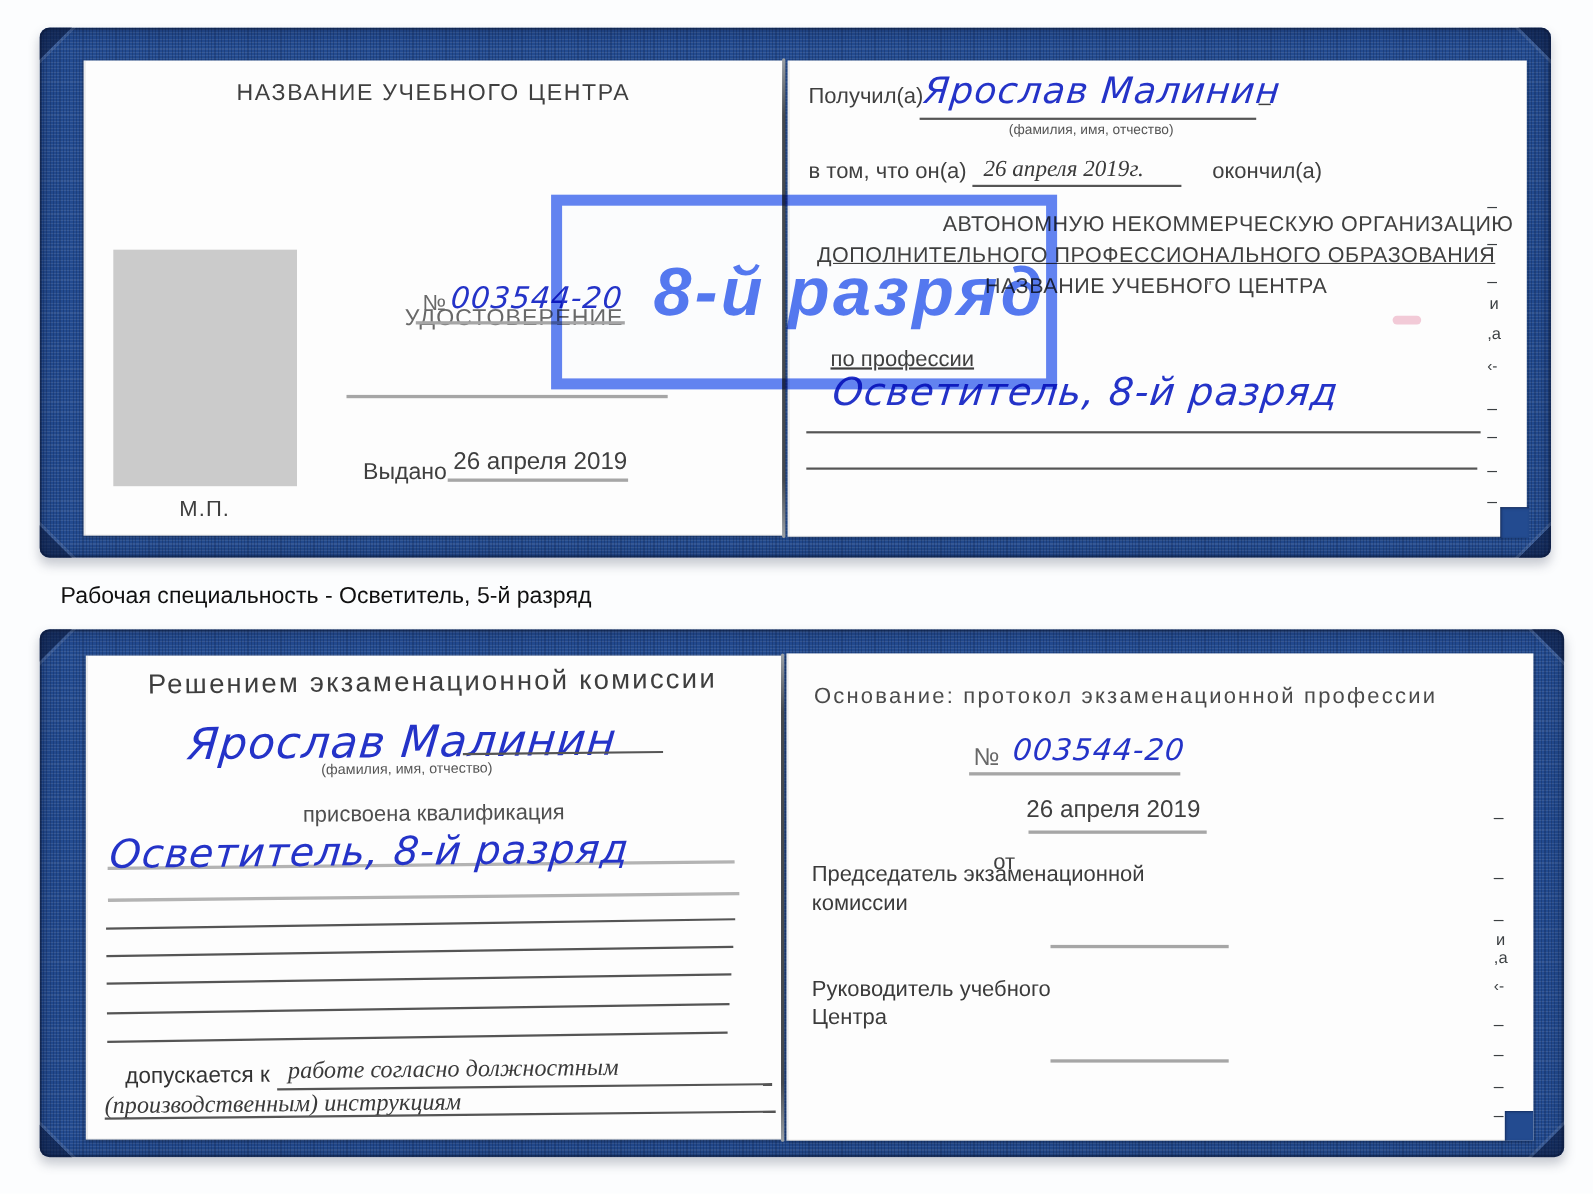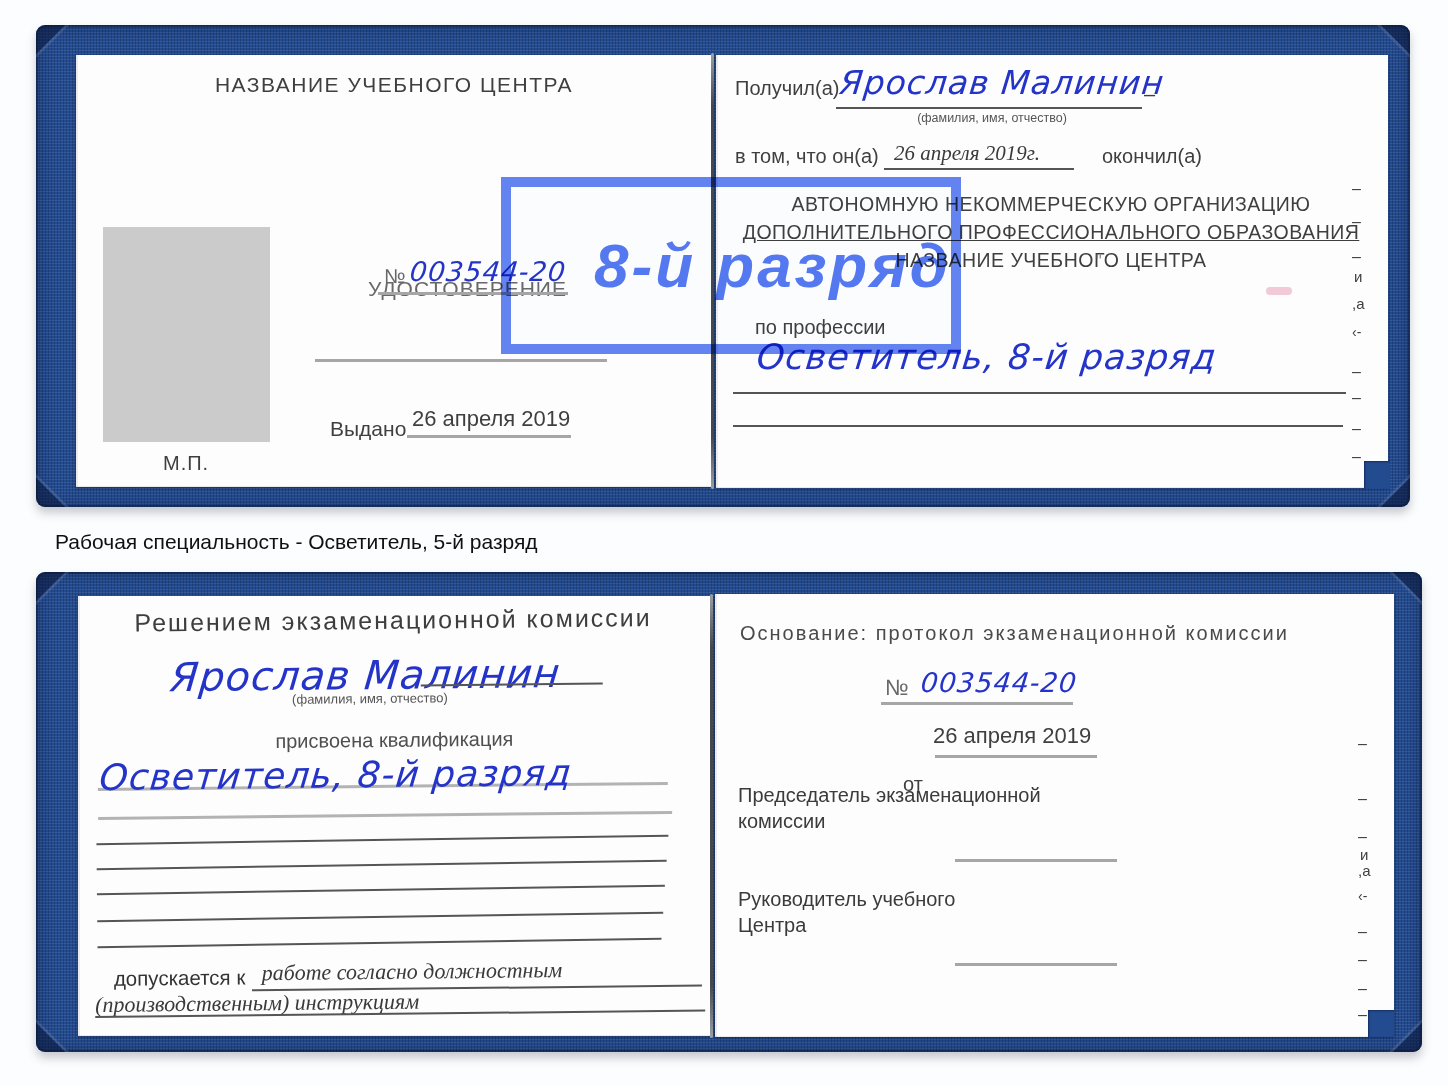--- a/index.html
+++ b/index.html
@@ -89,28 +89,28 @@
   <div class="abs hand" style="left:804px;top:38px;font-size:33px;">Ярослав Малинин</div>
   <div class="rule" style="left:800px;top:82px;width:306px;"></div>
   <div class="abs center" style="left:806px;top:86px;width:300px;font-size:12.5px;color:#555;">(фамилия, имя, отчество)</div>
   <div class="abs printed" style="left:1108px;top:58px;font-size:20px;">–</div>
 
   <div class="abs printed" style="left:699px;top:120px;font-size:20px;">в том, что он(а)</div>
   <div class="abs serifit" style="left:858px;top:116px;font-size:21px;text-align:right;">26 апреля 2019г.</div>
   <div class="rule" style="left:848px;top:143px;width:190px;"></div>
   <div class="abs printed" style="left:1066px;top:120px;font-size:20px;">окончил(а)</div>
 
-  <div class="abs printed center nowrap" style="left:690px;top:168px;width:650px;font-size:19.5px;letter-spacing:.5px;">АВТОНОМНУЮ НЕКОММЕРЧЕСКУЮ ОРГАНИЗАЦИЮ</div>
+  <div class="abs printed center nowrap" style="left:690px;top:168px;width:650px;font-size:19.5px;letter-spacing:.5px;text-align:right;">АВТОНОМНУЮ НЕКОММЕРЧЕСКУЮ ОРГАНИЗАЦИЮ</div>
   <div class="abs printed center nowrap" style="left:690px;top:196px;width:650px;font-size:19.5px;letter-spacing:.5px;text-decoration:underline;">ДОПОЛНИТЕЛЬНОГО ПРОФЕССИОНАЛЬНОГО ОБРАЗОВАНИЯ</div>
   <div class="abs printed center nowrap" style="left:690px;top:224px;width:650px;font-size:19.5px;letter-spacing:.5px;">НАЗВАНИЕ УЧЕБНОГО ЦЕНТРА</div>
   <div class="abs" style="left:1060px;top:228px;font-size:16px;color:#888;">"</div>
 
   <div class="smudge" style="left:1230px;top:262px;width:26px;height:8px;"></div>
 
-  <div class="abs printed" style="left:719px;top:291px;font-size:20px;">по профессии</div>
+  <div class="abs printed" style="left:719px;top:291px;font-size:20px;text-decoration:underline;">по профессии</div>
   <div class="abs hand" style="left:721px;top:312px;font-size:35px;">Осветитель, 8-й разряд</div>
   <div class="rule" style="left:697px;top:367px;width:613px;"></div>
   <div class="rule" style="left:697px;top:400px;width:610px;"></div>
 
   <span class="edge-mark" style="left:1316px;top:155px;">–</span>
   <span class="edge-mark" style="left:1316px;top:188px;">–</span>
   <span class="edge-mark" style="left:1316px;top:223px;">–</span>
   <span class="edge-mark" style="left:1318px;top:243px;font-size:15px;">и</span>
   <span class="edge-mark" style="left:1316px;top:270px;font-size:15px;">,а</span>
   <span class="edge-mark" style="left:1316px;top:299px;font-size:14px;">‹-</span>
@@ -156,21 +156,21 @@
     <div class="rule" style="left:60px;top:344px;width:566px;transform:rotate(-0.25deg);"></div>
     <div class="rule" style="left:60px;top:370px;width:564px;transform:rotate(-0.25deg);"></div>
 
     <div class="abs" style="left:76px;top:392px;font-size:20.5px;color:#333;">допускается к</div>
     <div class="abs serifit" style="left:224px;top:387px;font-size:22px;">работе согласно должностным</div>
     <div class="rule" style="left:214px;top:416px;width:450px;"></div>
     <div class="abs serifit" style="left:57px;top:417px;font-size:22px;">(производственным) инструкциям</div>
     <div class="rule" style="left:57px;top:441px;width:610px;"></div>
   </div>
 
-  <div class="abs printed nowrap" style="left:704px;top:50px;font-size:20px;letter-spacing:2px;color:#4a4a4a;">Основание:  протокол  экзаменационной  комиссии</div>
+  <div class="abs printed nowrap" style="left:704px;top:50px;font-size:20px;letter-spacing:2px;color:#4a4a4a;">Основание:  протокол  экзаменационной  профессии</div>
 
   <div class="abs muted" style="left:849px;top:103px;font-size:22px;">№</div>
   <div class="abs hand" style="left:885px;top:95px;font-size:27px;">003544-20</div>
   <div class="grayrule" style="left:845px;top:130px;width:192px;"></div>
 
   <div class="abs printed" style="left:867px;top:164px;font-size:20px;margin-top:37px;">от</div>
   <div class="abs printed" style="left:897px;top:151px;font-size:22px;">26 апреля 2019</div>
   <div class="grayrule" style="left:899px;top:183px;width:162px;"></div>
 
   <div class="abs printed" style="left:702px;top:210px;width:345px;font-size:20px;line-height:26px;color:#3b3b3b;">Председатель экзаменационной комиссии</div>

